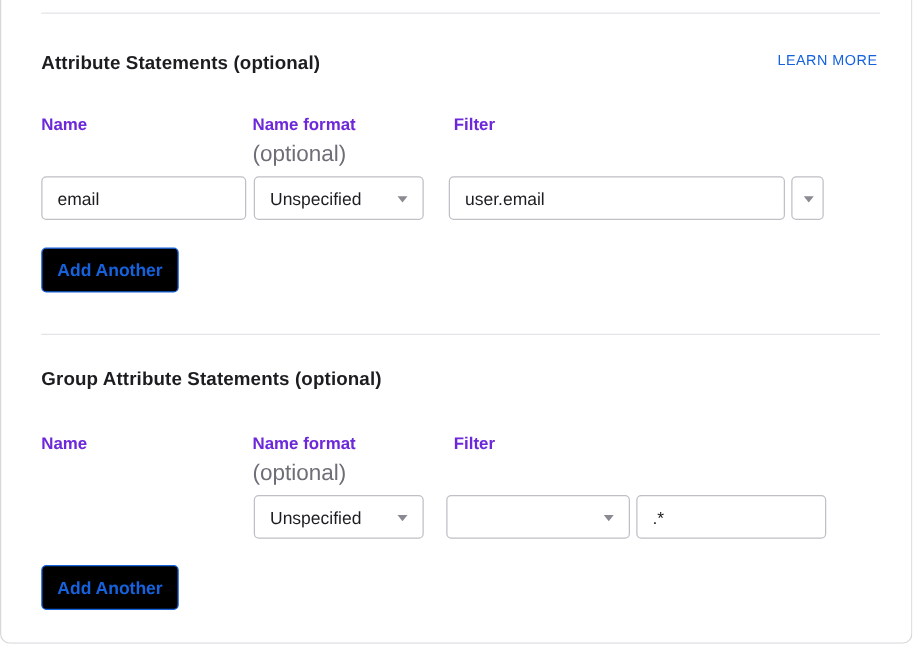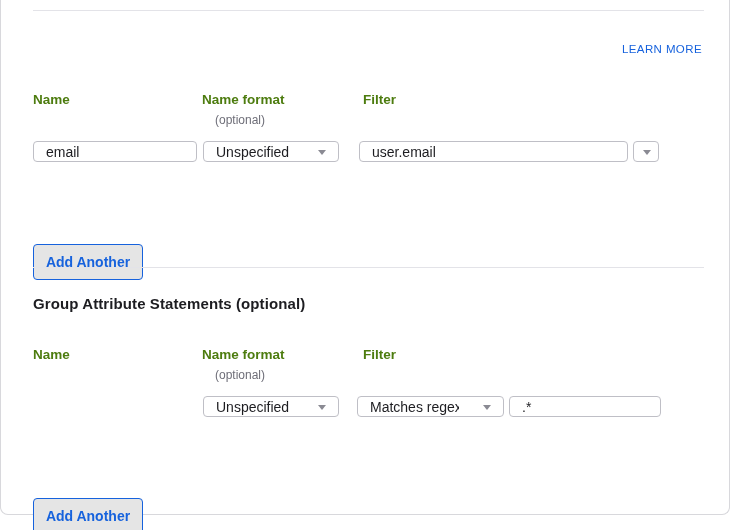--- a/index.html
+++ b/index.html
@@ -16,59 +16,60 @@
 
   .section-title { position:absolute; left:32px; font-size:15px; font-weight:bold;
     color:#1d1d21; letter-spacing:0.1px; }
   .t1 { top:42px; }
   .t2 { top:295px; }
 
   .learn-more { position:absolute; right:27px; top:43px; font-size:11.5px;
     font-weight:500; letter-spacing:0.4px; color:#1662dd; text-decoration:none;
     cursor:pointer; }
 
-  .col-header { position:absolute; font-size:13.5px; font-weight:bold; color:#4d7c0f; }
-  .col-note { position:absolute; font-size:12px; color:#6e6e78;margin-left:13px; }
+  .col-header { position:absolute; font-size:13.5px; font-weight:bold; color:#6d28d9; }
+  .col-note { position:absolute; font-size:18px; color:#6e6e78; }
 
   .h-row1 { top:92px; } .n-row1 { top:113px; }
   .h-row2 { top:347px; } .n-row2 { top:368px; }
   .c1 { left:32px; } .c2 { left:201px; } .c3 { left:362px; }
 
-  .ctl { position:absolute; height:21px; border:1px solid #bfbfc6; border-radius:4px;
+  .ctl { position:absolute; height:35px; border:1px solid #bfbfc6; border-radius:4px;
     background:#fff; font-size:14px; color:#1d1d21; }
   input.ctl { padding:0 12px; outline:none; font-family:"Liberation Sans", sans-serif; }
 
   .select { display:flex; align-items:center; padding:0 44px 0 12px; cursor:pointer; }
   .select .label { flex:1; white-space:nowrap; overflow:hidden; }
   .tri { position:absolute; right:12px; top:50%; margin-top:-2px; width:0; height:0;
     border-left:4.5px solid transparent; border-right:4.5px solid transparent;
     border-top:5px solid #8a8a93; }
 
   .row1 { top:141px; } .row2 { top:396px; }
   .in-name  { left:32px;  width:164px; }
   .in-fmt   { left:202px; width:136px; }
   .in-value { left:358px; width:269px; }
   .btn-dd   { left:632px; width:26px; cursor:pointer; }
   .btn-dd .tri { right:50%; margin-right:-4.5px; }
   .in-ftype { left:356px; width:147px; }
   .in-fval  { left:508px; width:152px; }
 
   .add-btn { position:absolute; left:32px; width:110px; height:36px;
-    border:1px solid #1662dd; border-radius:4px; background:#e5e5e5; color:#1662dd;
+    border:1px solid #1662dd; border-radius:4px; background:#000000; color:#1662dd;
     font-size:14px; font-weight:bold; font-family:"Liberation Sans", sans-serif;
-    cursor:pointer;margin-top:46px; }
+    cursor:pointer; }
   .b1 { top:198px; } .b2 { top:452px; }
 </style>
 </head>
 <body>
 
 <div class="panel">
 
   <div class="divider d1"></div>
 
+  <div class="section-title t1">Attribute Statements (optional)</div>
 
   <a class="learn-more">LEARN MORE</a>
 
   <div class="col-header h-row1 c1">Name</div>
   <div class="col-header h-row1 c2">Name format</div>
   <div class="col-note n-row1 c2">(optional)</div>
   <div class="col-header h-row1 c3">Filter</div>
 
   <input class="ctl row1 in-name" type="text" value="email" style="">
 
@@ -94,21 +95,20 @@
   <div class="col-note n-row2 c2">(optional)</div>
   <div class="col-header h-row2 c3">Filter</div>
 
 
   <div class="ctl select row2 in-fmt">
     <span class="label">Unspecified</span>
     <span class="tri"></span>
   </div>
 
   <div class="ctl select row2 in-ftype">
-    <span class="label">Matches regex</span>
     <span class="tri"></span>
   </div>
 
   <input class="ctl row2 in-fval" type="text" value=".*" style="">
 
   <button class="add-btn b2">Add Another</button>
 
 </div>
 
 </body></html>

